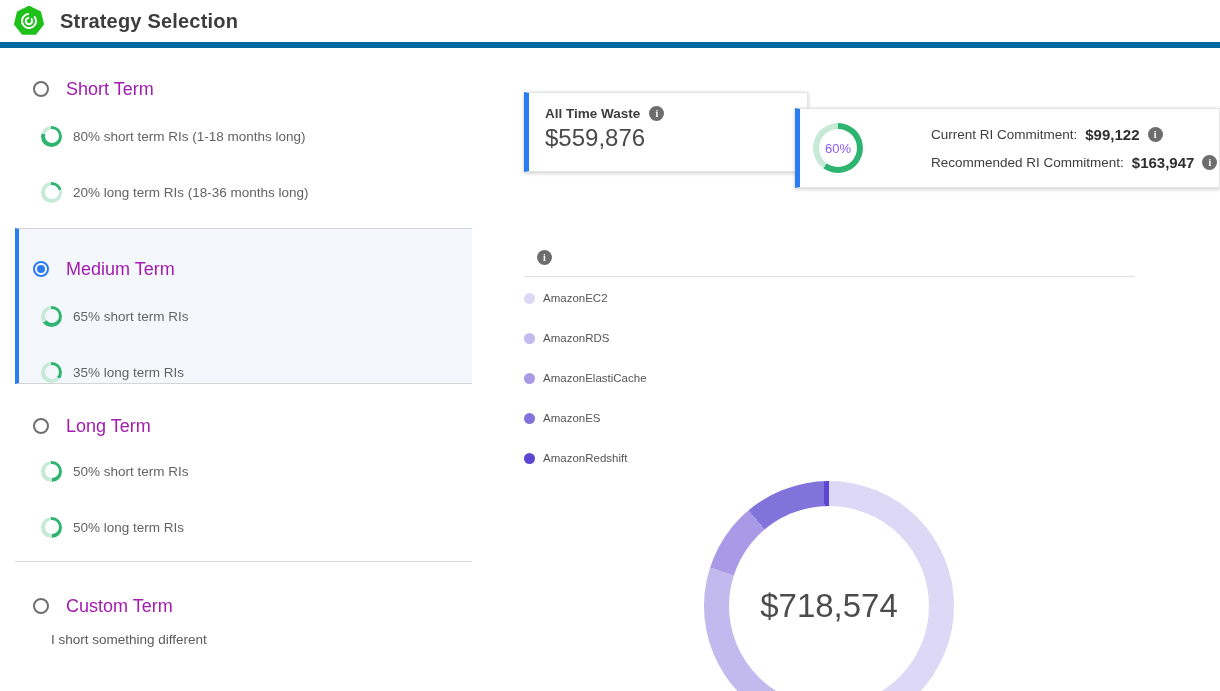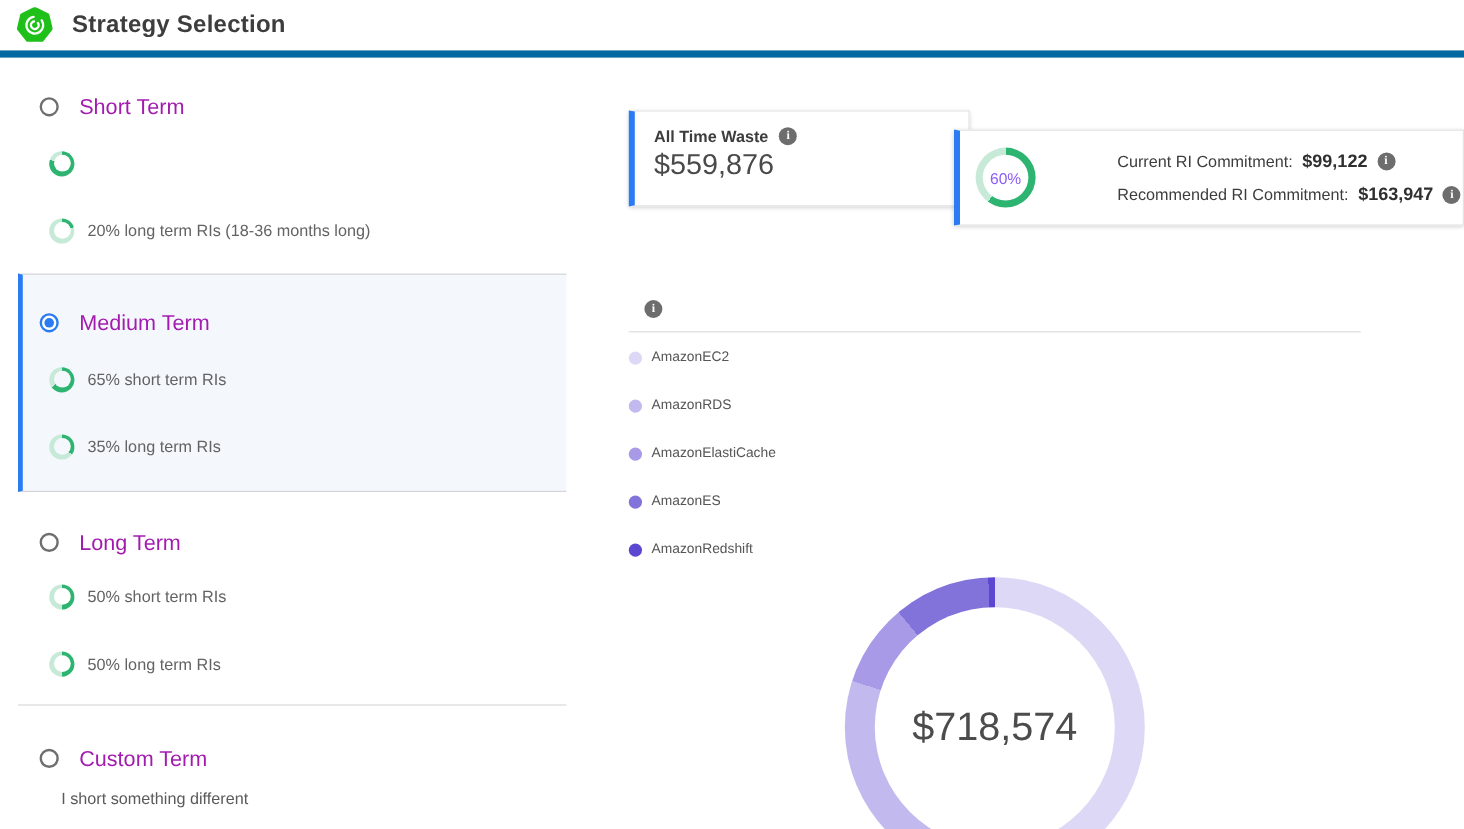--- a/index.html
+++ b/index.html
@@ -26,21 +26,21 @@
   .ring { width:21px; height:21px; border-radius:50%; display:grid; place-items:center; flex:0 0 auto; }
   .ring::after { content:""; width:14px; height:14px; border-radius:50%; background:#fff; }
   .section.selected .ring::after { background:#f4f8fd; }
   .opt-label { font-size:13.5px; color:#636363; }
   .sub-text { font-size:13.5px; color:#5a5a5a; margin:16px 0 0 18px; }
 
   .sec-short { padding-top:31px; }
   .sec-short .opt1 { margin-top:26px; } .sec-short .opt2 { margin-top:34px; }
   .sec-medium { margin-top:25px; background:#f4f8fd; border-top:1px solid #d4d4d4;
                 border-bottom:1px solid #d4d4d4; border-left:4px solid #2b7bf3;
-                margin-left:15px; padding-left:14px; padding-top:30px; padding-bottom:26px;
+                margin-left:15px; padding-left:14px; padding-top:30px; 
                 width:457px; }
   .sec-medium .opt1 { margin-top:26px; } .sec-medium .opt2 { margin-top:34px; }
   .sec-long { padding-top:32px; }
   .sec-long .opt1 { margin-top:24px; } .sec-long .opt2 { margin-top:34px; }
   .divider { border:none; border-top:1px solid #d9d9d9; margin:23px 0 0 15px; width:457px; }
   .sec-custom { padding-top:34px; }
 
   
   .info-icon { width:15px; height:15px; border-radius:50%; background:#6d6d6d; color:#fff;
                font-size:10px; font-weight:700; display:inline-grid; place-items:center;
@@ -93,20 +93,21 @@
 
 <div class="left-panel">
 
   <div class="section sec-short">
     <div class="head-row">
       <span class="radio"></span>
       <span class="section-label">Short Term</span>
     </div>
     <div class="opt opt1">
       <span class="ring" style="background: conic-gradient(rgb(45, 180, 112) 0deg, rgb(45, 180, 112) 80%, rgb(199, 234, 216) 80%, rgb(199, 234, 216) 100%);"></span>
+      <span class="opt-label">80% short term RIs (1-18 months long)</span>
     </div>
     <div class="opt opt2">
       <span class="ring" style="background: conic-gradient(rgb(45, 180, 112) 0deg, rgb(45, 180, 112) 20%, rgb(199, 234, 216) 20%, rgb(199, 234, 216) 100%);"></span>
       <span class="opt-label">20% long term RIs (18-36 months long)</span>
     </div>
   </div>
 
   <div class="section sec-medium selected">
     <div class="head-row">
       <span class="radio checked"></span>

